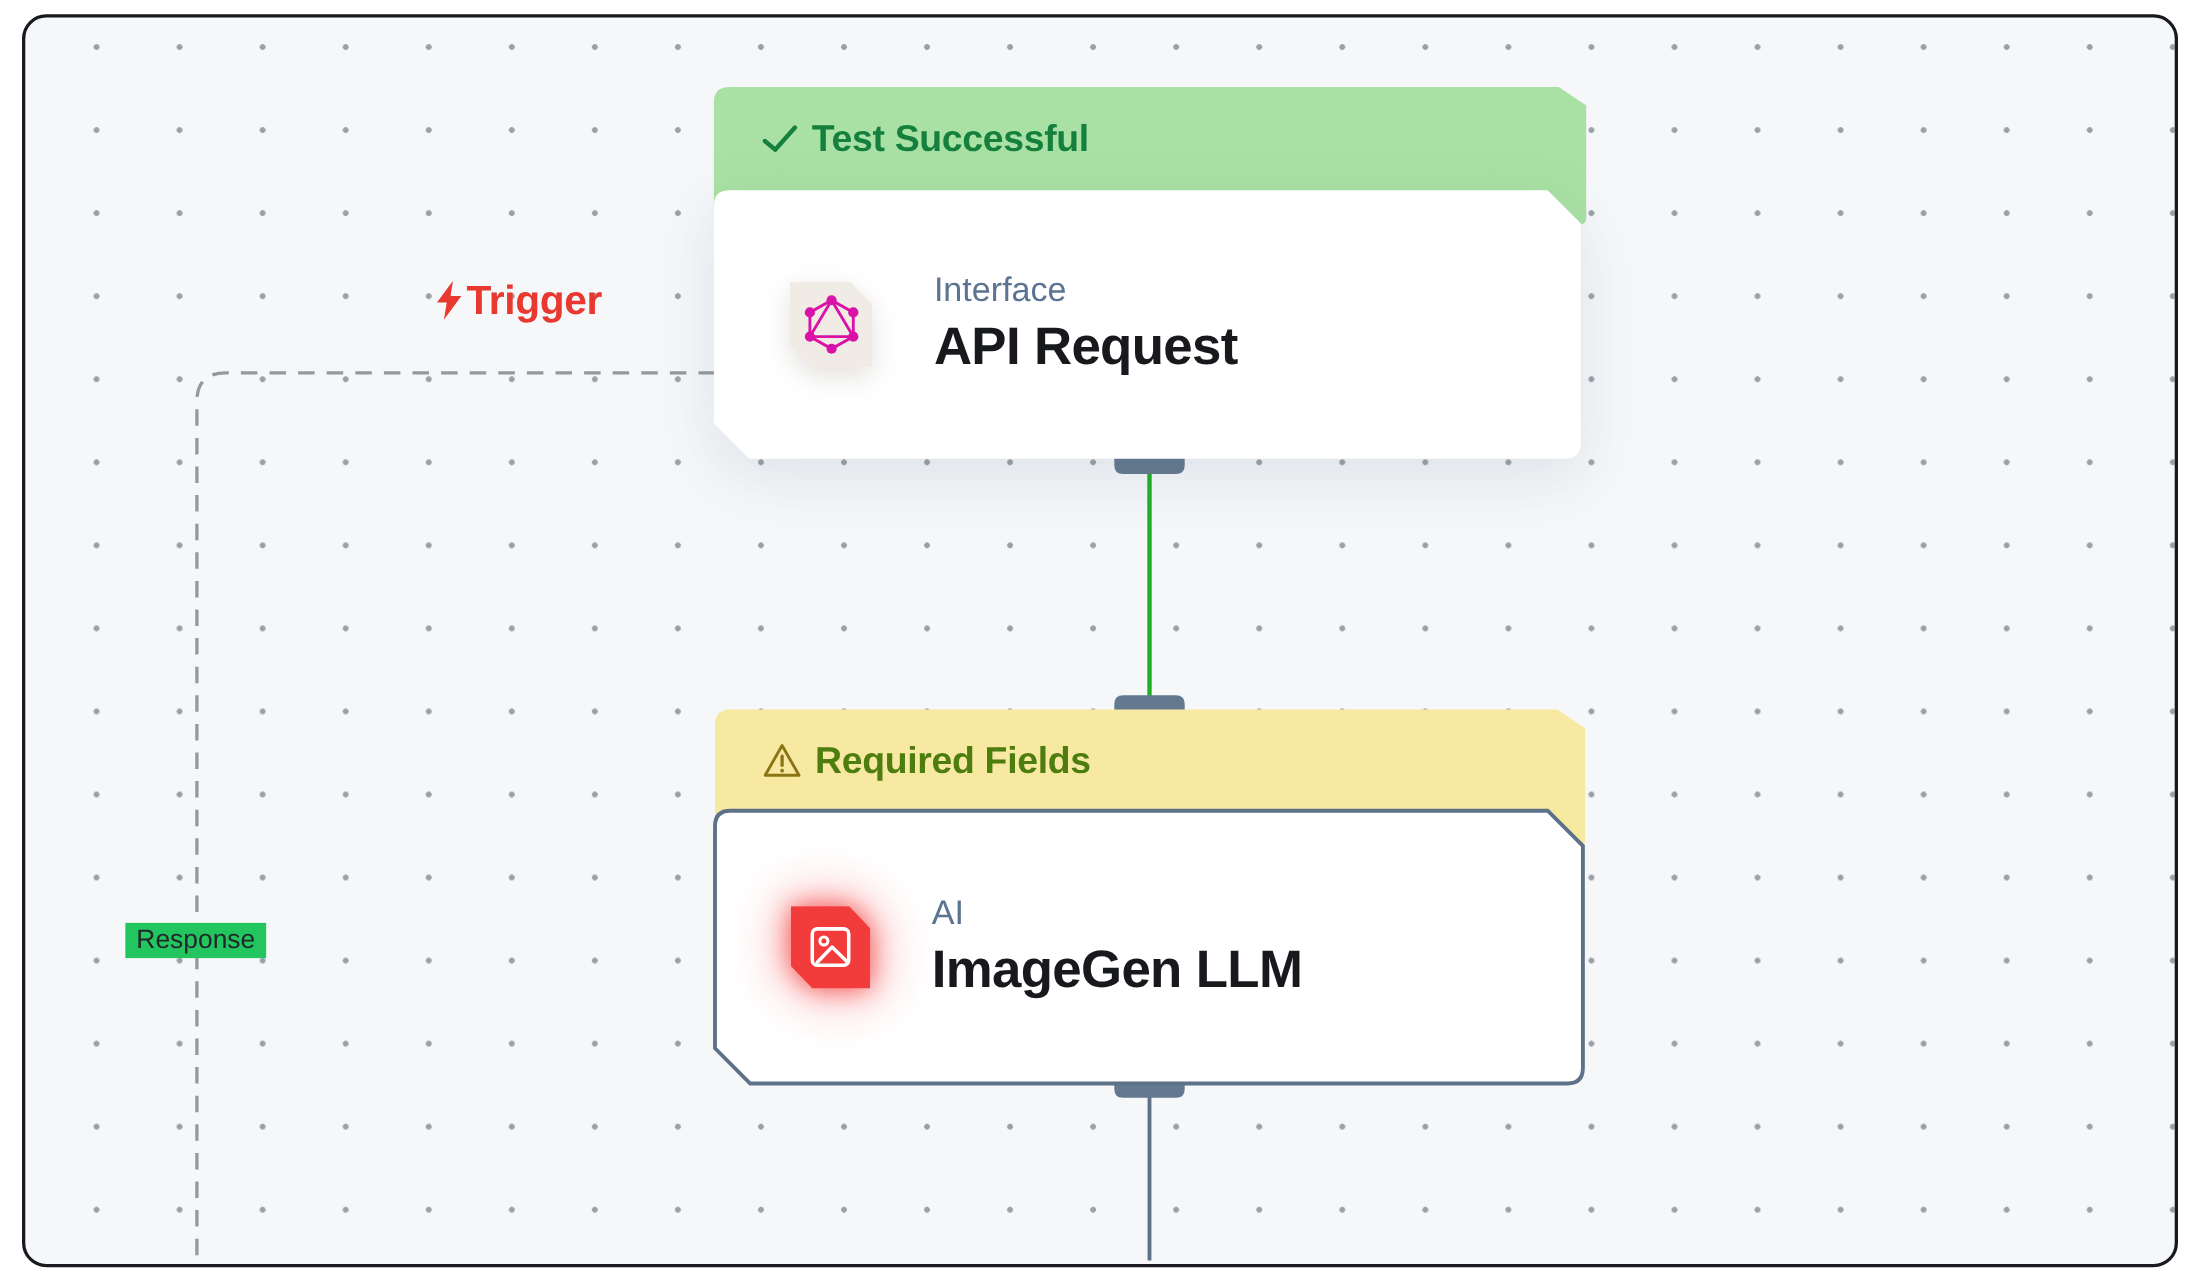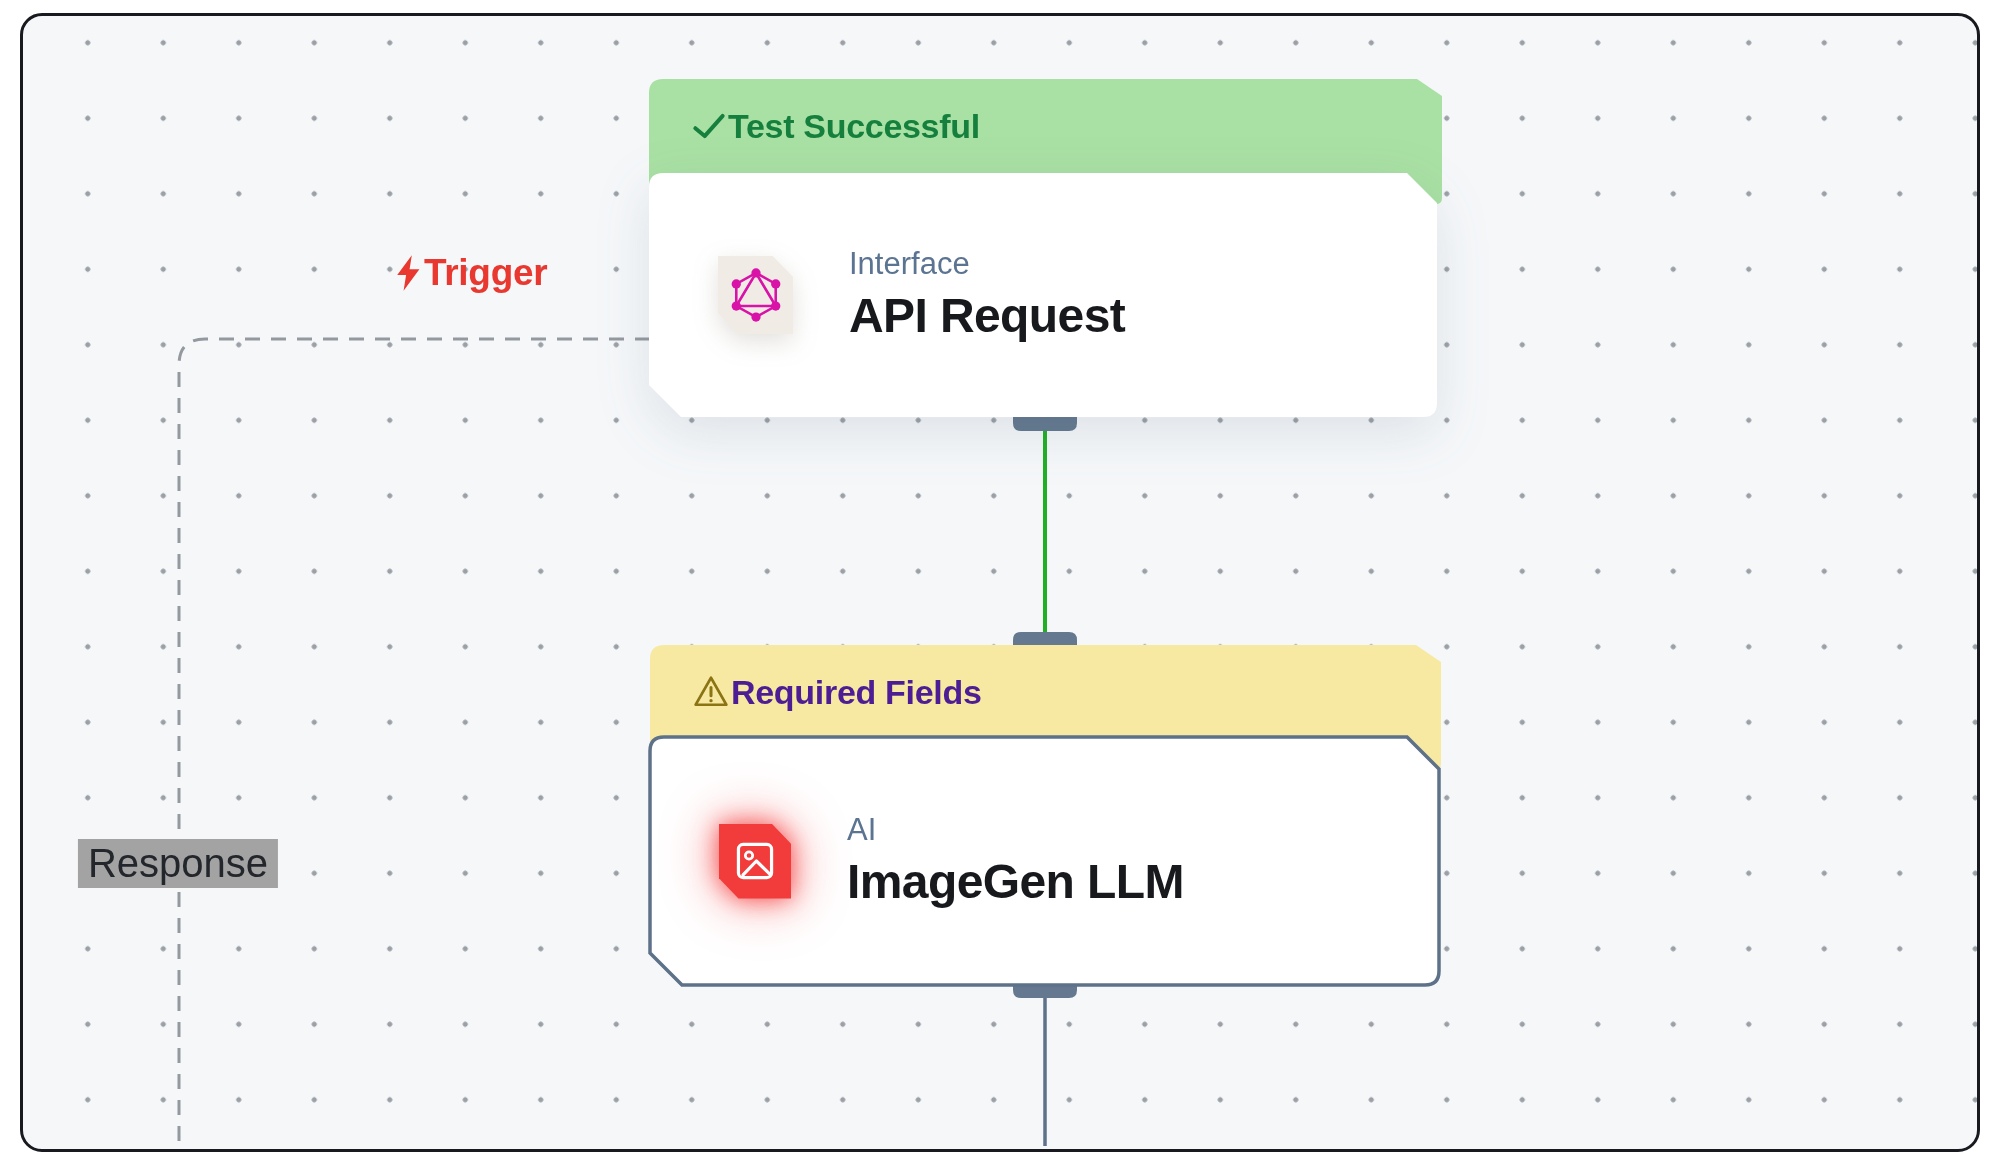--- a/index.html
+++ b/index.html
@@ -19,24 +19,24 @@
 
   
   svg.edges { position:absolute; left:0; top:0; width:2000px; height:1169px; pointer-events:none; }
 
   
   .node { position:absolute; }
   .node svg.shape { position:absolute; left:0; top:0; overflow:visible; }
   .card-shadow { filter: drop-shadow(0 16px 26px rgba(70,90,115,.13)); }
 
   .banner-row { position:absolute; left:42px; top:0; height:94px;
-                display:flex; align-items:center; gap:1px; }
+                display:flex; align-items:center; gap:11px; }
   .banner-text { font-size:34px; font-weight:700; letter-spacing:-0.3px; }
   .banner-text.ok   { color:#15803d; }
-  .banner-text.warn { color:#4c1d95; }
+  .banner-text.warn { color:#4d7c0f; }
 
   .card-row { position:absolute; left:69px; display:flex; align-items:center; gap:56px; }
   .node1 .card-row { top:94px; height:244px; }
   .node2 .card-row { top:92px; height:248px; }
 
   .tile-wrap { filter: drop-shadow(0 8px 12px rgba(115,105,85,.20)); }
   .tile {
     width:75px; height:78px; display:flex; align-items:center; justify-content:center;
     clip-path: polygon(0 0, 73% 0, 100% 27%, 100% 100%, 27% 100%, 0 73%);
   }
@@ -47,22 +47,22 @@
 
   .txtcol { display:flex; flex-direction:column; gap:9px; }
   .category { font-size:31px; color:#5b7491; line-height:1.1; }
   .title    { font-size:48px; font-weight:700; color:#17191d; letter-spacing:-0.6px; line-height:1.1; }
 
   
   .trigger-label { position:absolute; left:392px; top:252px;
                    display:flex; align-items:center; gap:0;
                    color:#e9382f; font-size:37px; font-weight:700; letter-spacing:-0.3px; }
   .response-label { position:absolute; left:178px; top:839px; transform:translateX(-50%);
-                    background:#a3a3a3; padding:2px 10px;
-                    color:#23272c; font-size:40px; }
+                    background:#22c55e; padding:2px 10px;
+                    color:#23272c; font-size:24px; }
 </style>
 </head>
 <body>
 
 <div class="stage">
 
   <div class="canvas"></div>
 
   <svg class="edges" viewBox="0 0 2000 1169">
 

